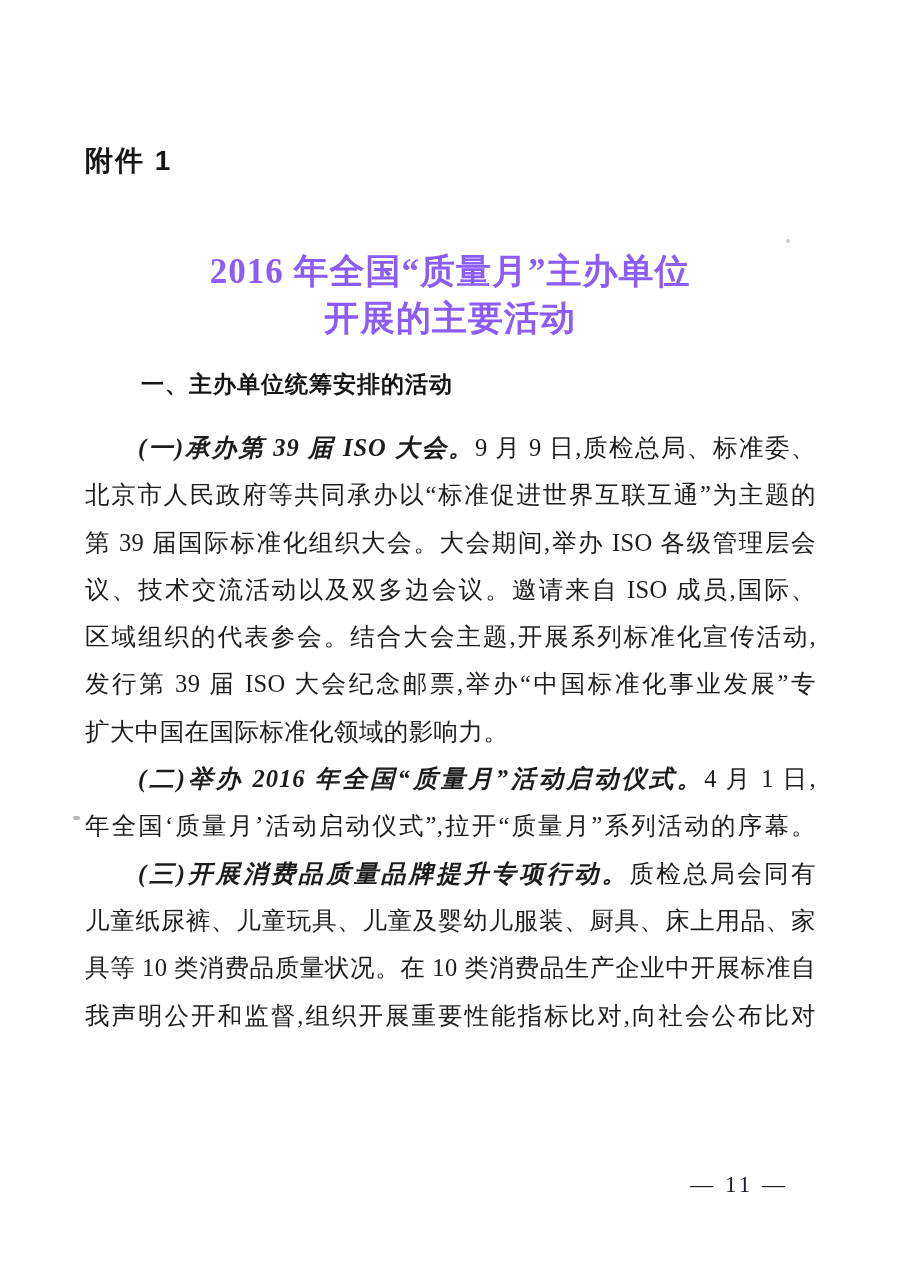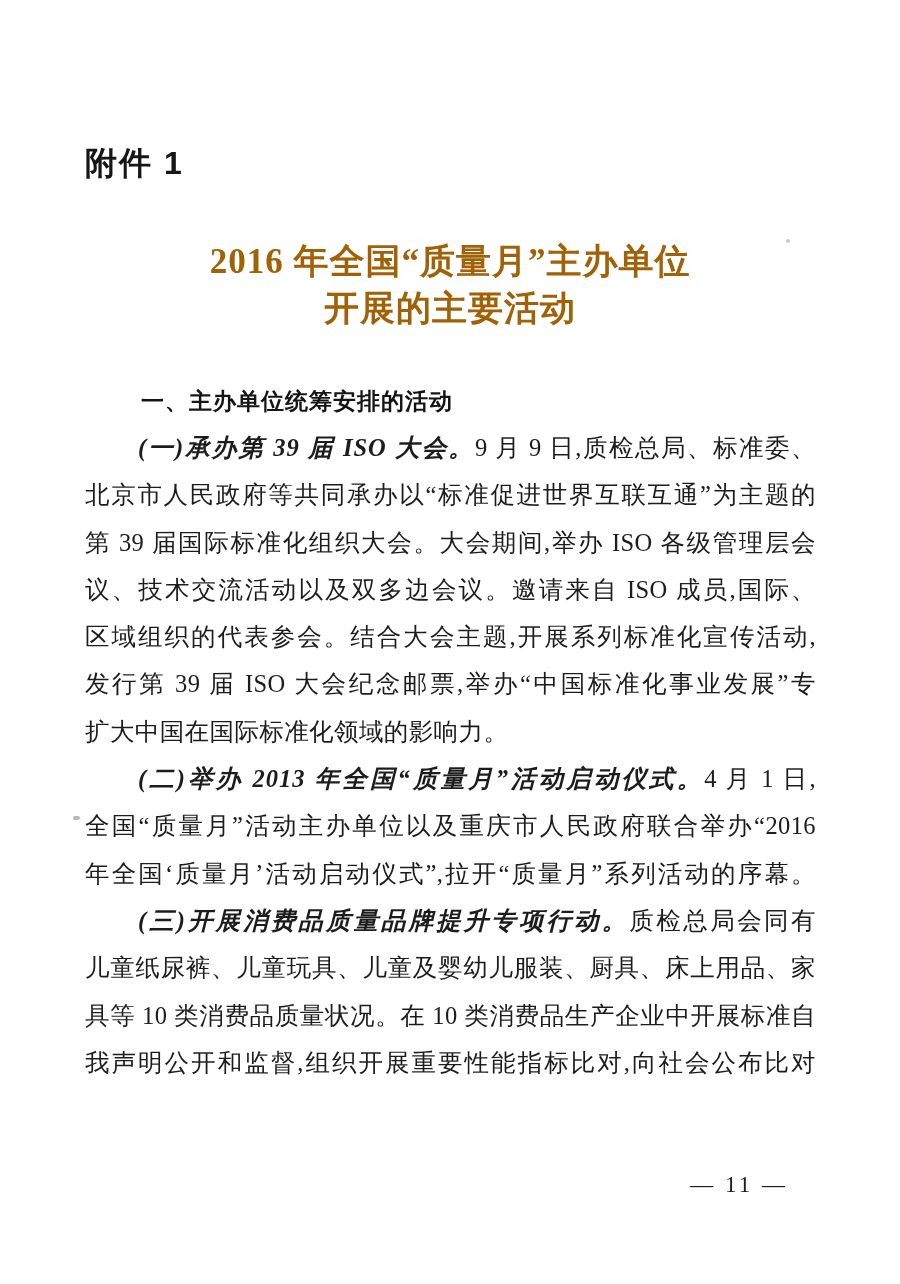--- a/index.html
+++ b/index.html
@@ -10,42 +10,42 @@
     margin: 0 auto;
     background: #ffffff;
     color: #1e1e1e;
     font-family: "Liberation Serif", "DejaVu Serif", serif;
     overflow: hidden;
   }
   .attachment-label {
     position: absolute;
     left: 85px;
     top: 142px;
-    font-size: 32px;
+    font-size: 28px;
     font-family: "Liberation Sans", "DejaVu Sans", sans-serif;
     font-weight: 600;
     letter-spacing: 2px;
     color: #161616;
   }
   .doc-title {
     position: absolute;
-    top: 238px;
+    top: 248px;
     left: 0;
     width: 100%;
     text-align: center;
     font-size: 35px;
     font-weight: bold;
     line-height: 47px;
     letter-spacing: 1px;
-    color: #a16207;
+    color: #8b5cf6;
   }
   .section-heading {
     position: absolute;
     left: 141px;
-    top: 386px;
+    top: 369px;
     font-size: 23px;
     font-weight: bold;
     font-family: "Liberation Sans", "DejaVu Sans", sans-serif;
     letter-spacing: 1px;
     color: #141414;
   }
   .doc-body {
     position: absolute;
     left: 85px;
     top: 424px;
@@ -113,22 +113,21 @@
       <div class="paragraph">
         <div class="line first"><span class="bold">(一)承办第 39 届 ISO 大会。</span><span>9 月 9 日,质检总局、标准委、</span></div>
         <div class="line"><span>北京市人民政府等共同承办以“标准促进世界互联互通”为主题的</span></div>
         <div class="line"><span>第 39 届国际标准化组织大会。大会期间,举办 ISO 各级管理层会</span></div>
         <div class="line"><span>议、技术交流活动以及双多边会议。邀请来自 ISO 成员,国际、</span></div>
         <div class="line"><span>区域组织的代表参会。结合大会主题,开展系列标准化宣传活动,</span></div>
         <div class="line"><span>发行第 39 届 ISO 大会纪念邮票,举办“中国标准化事业发展”专</span></div>
         <div class="line no-fill"><span>扩大中国在国际标准化领域的影响力。</span></div>
       </div>
       <div class="paragraph">
-        <div class="line first"><span class="bold">(二)举办 2013 年全国“质量月”活动启动仪式。</span><span>4 月 1 日,</span></div>
-        <div class="line"><span>全国“质量月”活动主办单位以及重庆市人民政府联合举办“2016</span></div>
+        <div class="line first"><span class="bold">(二)举办 2016 年全国“质量月”活动启动仪式。</span><span>4 月 1 日,</span></div>
         <div class="line"><span>年全国‘质量月’活动启动仪式”,拉开“质量月”系列活动的序幕。</span></div>
       </div>
       <div class="paragraph">
         <div class="line first"><span class="bold">(三)开展消费品质量品牌提升专项行动。</span><span>质检总局会同有</span></div>
         <div class="line"><span>儿童纸尿裤、儿童玩具、儿童及婴幼儿服装、厨具、床上用品、家</span></div>
         <div class="line"><span>具等 10 类消费品质量状况。在 10 类消费品生产企业中开展标准自</span></div>
         <div class="line"><span>我声明公开和监督,组织开展重要性能指标比对,向社会公布比对</span></div>
       </div>
     </div>
 

